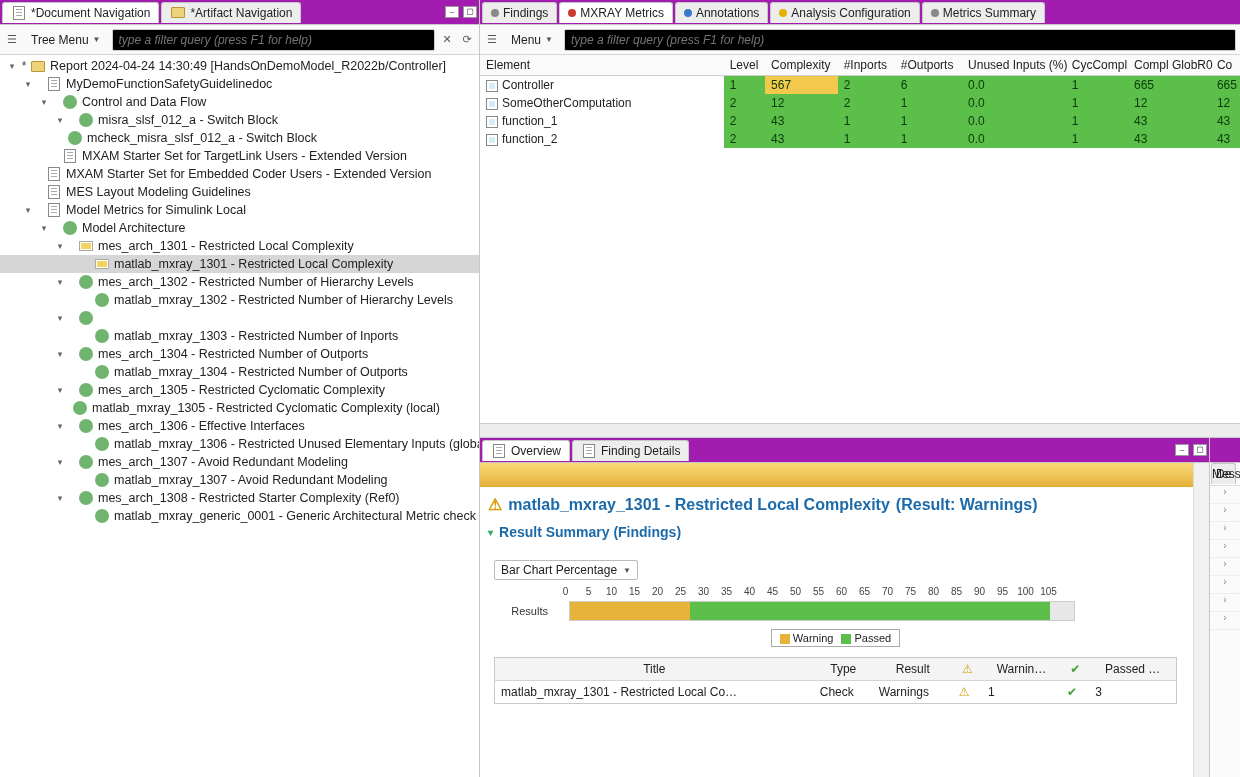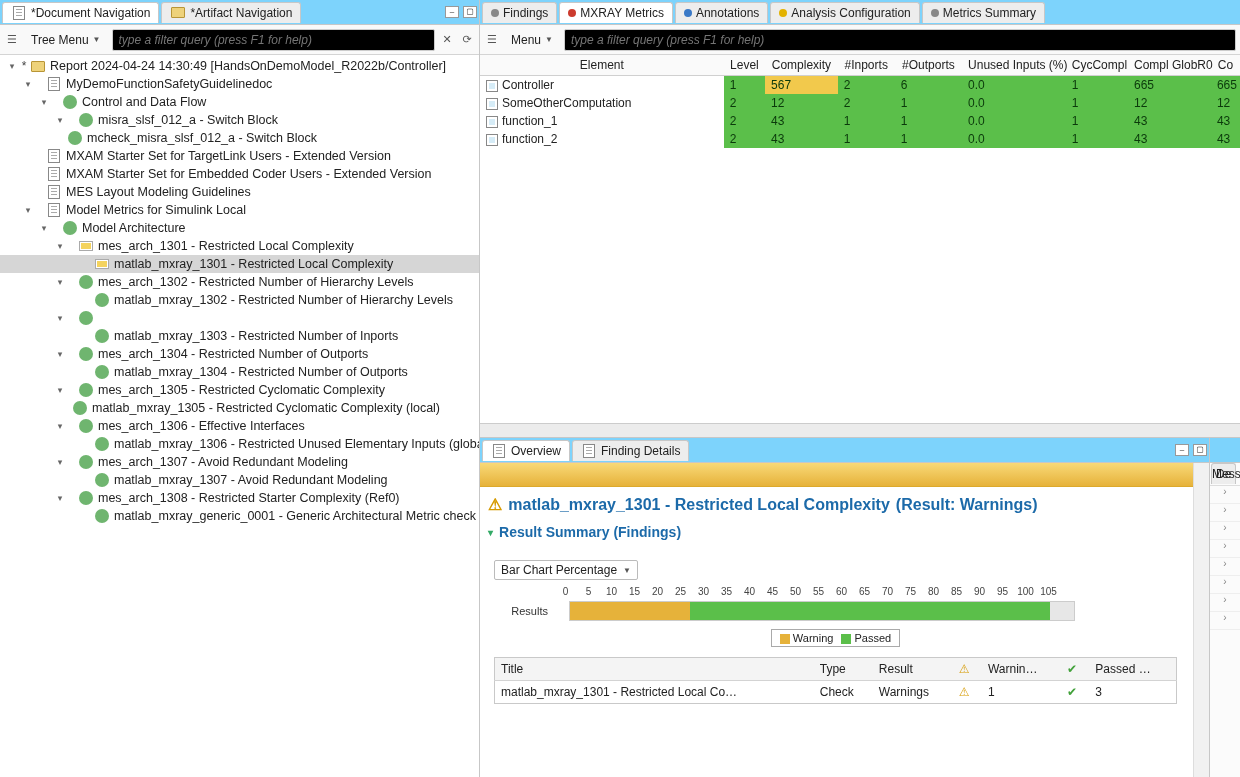--- a/index.html
+++ b/index.html
@@ -2,21 +2,21 @@
 <html><head>
 <meta charset="utf-8">
 <style>
   * { box-sizing: border-box; margin: 0; padding: 0; }
   html, body { width: 1240px; height: 777px; overflow: hidden; font-family: "Segoe UI", Tahoma, sans-serif; font-size: 12px; color: #222; background: #fff; }
   .root { display: flex; width: 100%; height: 100%; }
   .pane-left { width: 480px; height: 100%; border-right: 1px solid #c7c7c7; display: flex; flex-direction: column; }
   .pane-right { flex: 1; height: 100%; display: flex; flex-direction: column; min-width: 0; }
 
   
-  .tabbar { display: flex; align-items: center; height: 25px; background: #7dd3fc; border-bottom: 1px solid #c7c7c7; padding: 0 2px; gap: 2px; }
+  .tabbar { display: flex; align-items: center; height: 25px; background: #a21caf; border-bottom: 1px solid #c7c7c7; padding: 0 2px; gap: 2px; }
   .tab { display: flex; align-items: center; gap: 4px; padding: 3px 8px; background: #ededed; border: 1px solid #c7c7c7; border-bottom: none; border-radius: 3px 3px 0 0; font-size: 12px; cursor: pointer; white-space: nowrap; }
   .tab.active { background: #fff; font-weight: 400; }
   .tabbar .spacer { flex: 1; }
   .tabbar .winbtn { width: 14px; height: 12px; border: 1px solid #999; margin-left: 2px; background: #fff; cursor: pointer; font-size: 8px; line-height: 10px; text-align: center; }
 
   
   .toolbar { display: flex; align-items: center; height: 30px; background: #f9f9f9; border-bottom: 1px solid #d4d4d4; padding: 0 4px; gap: 4px; }
   .toolbtn { display: flex; align-items: center; gap: 4px; padding: 3px 6px; border: 1px solid transparent; cursor: pointer; border-radius: 2px; }
   .dropdown-arrow { font-size: 8px; color: #555; }
   .filter-input { flex: 1; height: 22px; border: 1px solid #ccc; border-radius: 2px; padding: 2px 6px; font-size: 12px; font-style: italic; color: #888; background: #000000; }
@@ -34,21 +34,21 @@
   .ic-doc::after { content:""; position:absolute; top:2px; left:2px; right:2px; height:1px; background:#aaa; box-shadow:0 3px 0 #aaa,0 6px 0 #aaa; }
   .ic-green { width:14px; height:14px; border-radius:50%; background:#6fb56f; }
   .ic-yellow { width:14px; height:10px; background:#fff; border:1px solid #aaa; position:relative; }
   .ic-yellow::after { content:""; position:absolute; inset:1px; background:#f4d35e; }
   .tree-label { padding-left: 2px; }
 
   
   .metrics-wrap { flex: 1; display: flex; flex-direction: column; min-height: 0; }
   .metrics-scroll { flex: 1; overflow: auto; }
   .metrics-table { border-collapse: collapse; width: 100%; min-width: 760px; table-layout: fixed; }
-  .metrics-table th { text-align: center; font-weight: 400; padding: 3px 6px; border-bottom: 1px solid #d0d0d0; background: #fafafa; font-size: 12px; white-space: nowrap; }
+  .metrics-table th { text-align: left; font-weight: 400; padding: 3px 6px; border-bottom: 1px solid #d0d0d0; background: #fafafa; font-size: 12px; white-space: nowrap; }
   .metrics-table td { padding: 2px 6px; font-size: 12px; white-space: nowrap; }
   .metrics-table td.num { color: #0b3a0b; }
   .cell-green { background: #5bbf4a; }
   .cell-yellow { background: #f2c94c; }
   .elem-icon { display:inline-block; width:12px; height:12px; border:1px solid #888; background:#fff; margin-right:4px; vertical-align:middle; position:relative; }
   .elem-icon::after { content:""; position:absolute; top:2px; left:2px; right:2px; bottom:2px; background:#d6ecf7; }
   .hscroll { height:14px; background:#ececec; border-top:1px solid #ccc; }
 
   
   .lower { height: 340px; display: flex; border-top: 1px solid #c7c7c7; min-width:0; }
@@ -71,21 +71,21 @@
   .axis { display:flex; gap:0; font-size:10px; color:#444; margin-left:60px; }
   .tick { width:23px; text-align:center; }
   .barrow { display:flex; align-items:center; gap:21px; margin-top:4px; }
   .barlabel { width:54px; text-align:right; font-size:11px; color:#333; }
   .barbg { position:relative; width:506px; height:20px; background:#e7e7e7; border:1px solid #ccc; }
   .bar-seg { position:absolute; top:0; bottom:0; }
   .legend { margin:8px auto 0 auto; display:flex; gap:8px; border:1px solid #aaa; padding:2px 8px; font-size:11px; width:max-content; }
   .lg-sw { display:inline-block; width:10px; height:10px; margin-right:3px; vertical-align:middle; }
 
   .findings-table { margin:10px 6px; border:1px solid #c9c9c9; border-collapse:collapse; width:calc(100% - 12px); font-size:12px; }
-  .findings-table th { text-align:left; font-weight:400; padding:4px 6px; background:#f4f4f4; border-bottom:1px solid #d3d3d3; }
+  .findings-table th { text-align:center; font-weight:400; padding:4px 6px; background:#f4f4f4; border-bottom:1px solid #d3d3d3; }
   .findings-table td { padding:4px 6px; border-top:1px solid #eee; }
   .warn-ico { color:#d69a00; }
   .pass-ico { color:#41a13a; }
 
   .vscroll { width:16px; background:#f1f1f1; border-left:1px solid #ddd; }
 
   .tab .dot { width:8px;height:8px;border-radius:50%;background:#888; }
   .tab .dot.y { background:#e3b200; }
   .tab .dot.r { background:#cc3b2e; }
   .tab .dot.b { background:#3a79c7; }
@@ -158,21 +158,21 @@
           <span class="tree-label">misra_slsf_012_a - Switch Block</span>
         </div>
         <div class="tree-row" style="padding-left: 43px;">
           <span class="expander"></span>
           <span class="marker"></span>
           <span class="node-icon">
             <span class="ic-green"></span>
           </span>
           <span class="tree-label">mcheck_misra_slsf_012_a - Switch Block</span>
         </div>
-        <div class="tree-row" style="padding-left: 22px;">
+        <div class="tree-row" style="padding-left: 38px;">
           <span class="expander"></span>
           <span class="marker"></span>
           <span class="node-icon">
             <span class="ic-doc"></span>
           </span>
           <span class="tree-label">MXAM Starter Set for TargetLink Users - Extended Version</span>
         </div>
         <div class="tree-row" style="padding-left: 22px;">
           <span class="expander"></span>
           <span class="marker"></span>

